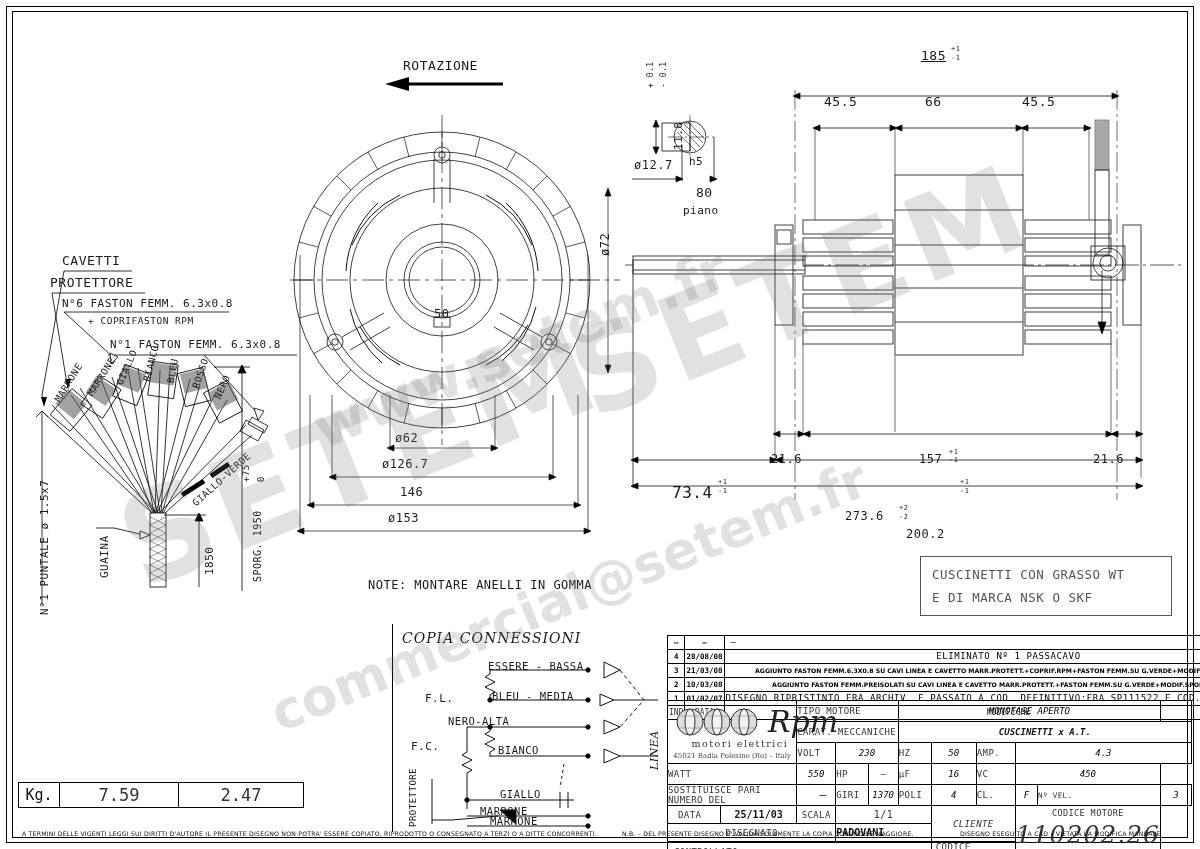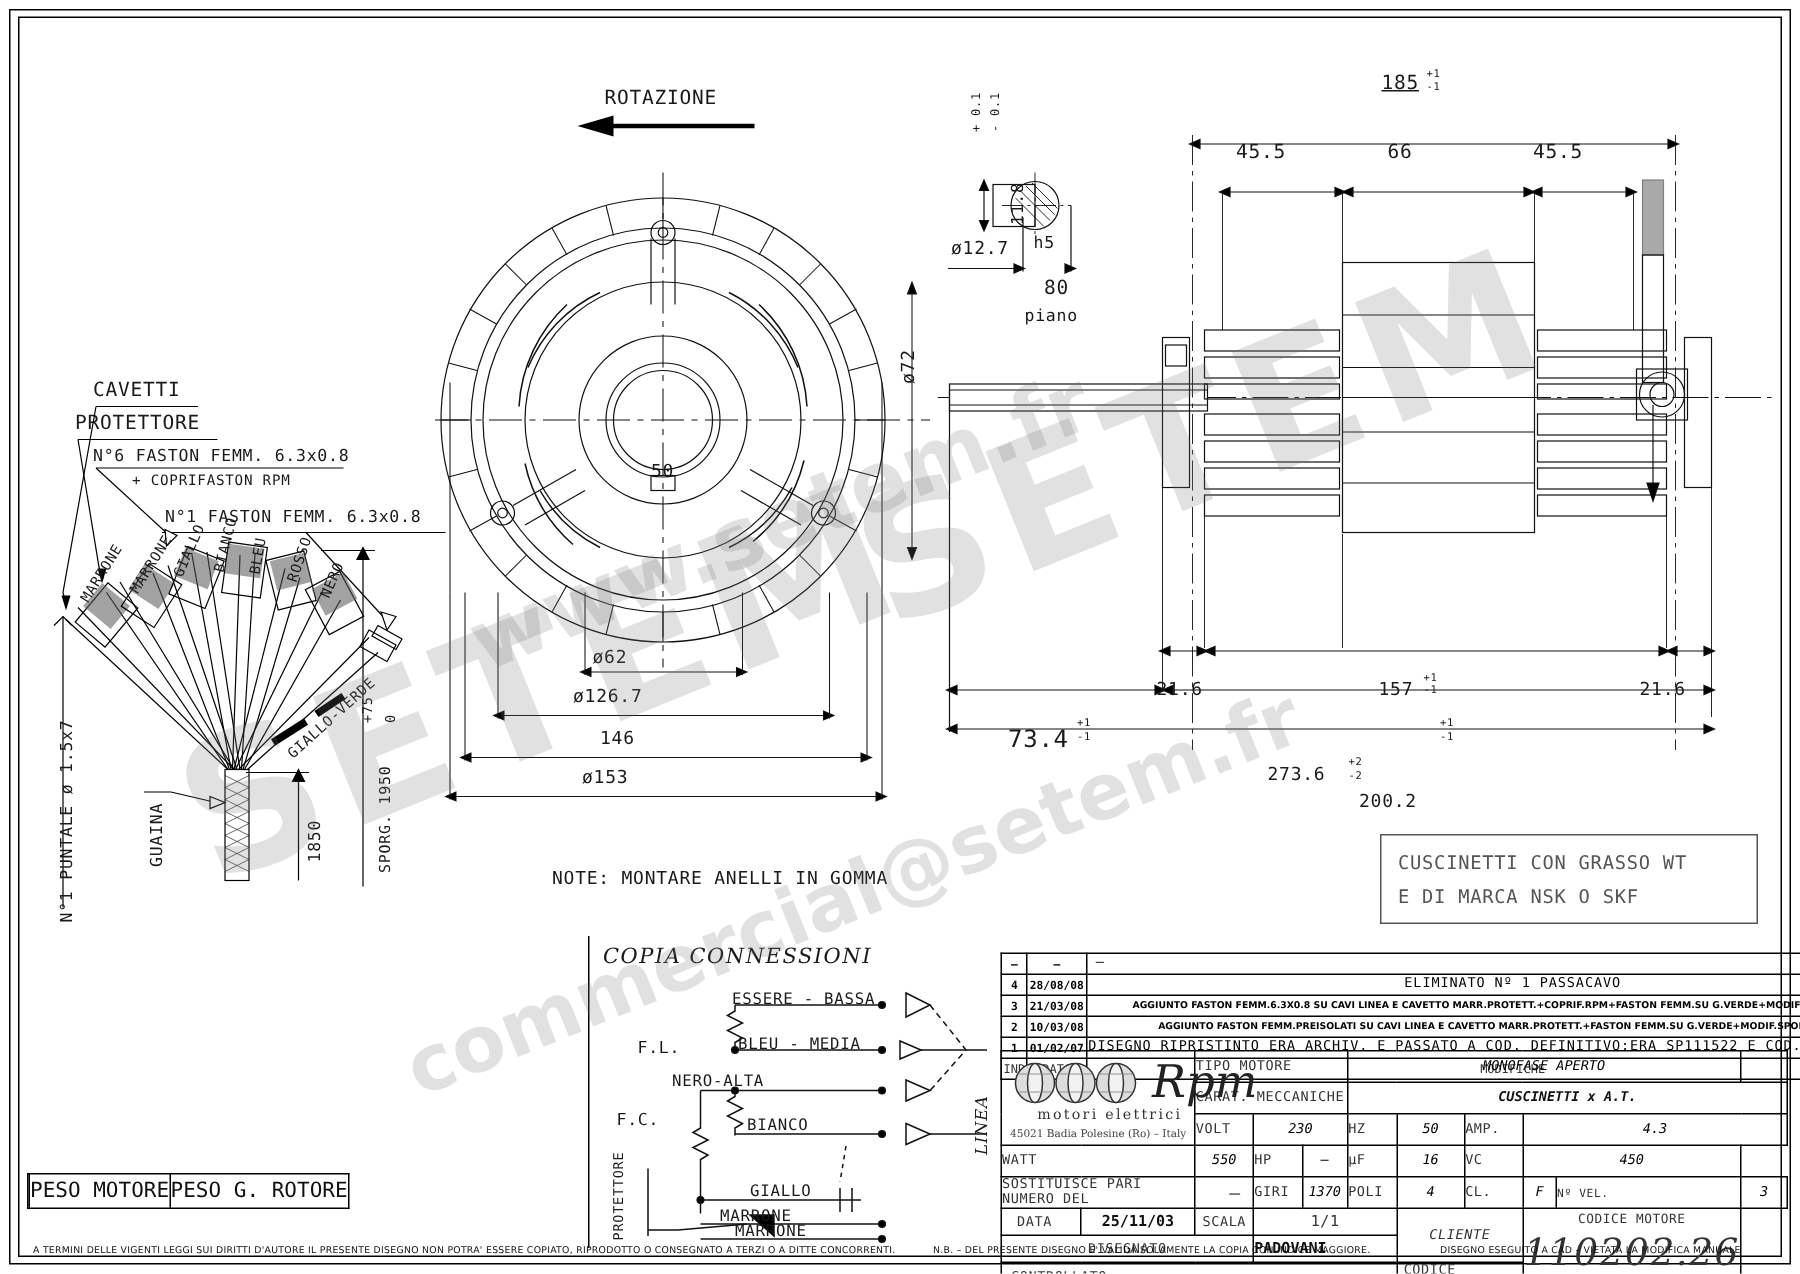--- a/index.html
+++ b/index.html
@@ -520,24 +520,24 @@
   <div class="t" style="left:500px;top:788px;font-size:10.5px;">GIALLO</div>
   <div class="t" style="left:480px;top:805px;font-size:10.5px;">MARRONE</div>
   <div class="t" style="left:490px;top:815px;font-size:10.5px;">MARRONE</div>
   <div class="t" style="left:425px;top:692px;font-size:11px;">F.L.</div>
   <div class="t" style="left:411px;top:740px;font-size:11px;">F.C.</div>
   <div class="t" style="left:648px;top:770px;font-size:11px;font-family:'DejaVu Serif',serif;font-style:italic;transform:rotate(-90deg);transform-origin:0 0;">LINEA</div>
   <div class="t" style="left:408px;top:827px;font-size:9px;transform:rotate(-90deg);transform-origin:0 0;">PROTETTORE</div>
 
   <table id="wtable" class="tb">
     <tbody>
-    <tr>
-      <td style="height:22px;"></td>
-      <td style="font-size:14px;">PESO MOTORE</td>
-      <td style="font-size:14px;">PESO G. ROTORE</td>
+        <tr>
+      <td style="width:40px;height:24px;font-size:15px;">Kg.</td>
+      <td style="width:118px;font-size:17px;color:#333;">7.59</td>
+      <td style="width:124px;font-size:17px;color:#333;">2.47</td>
     </tr>
   </tbody>
     </table>
 
   <table id="revtable">
     <tbody>
         <tr>
       <td style="width:26px;">–</td>
       <td style="width:46px;">–</td>
       <td class="mod4" style="width:311px;text-align:left;padding-left:6px;">–</td>

